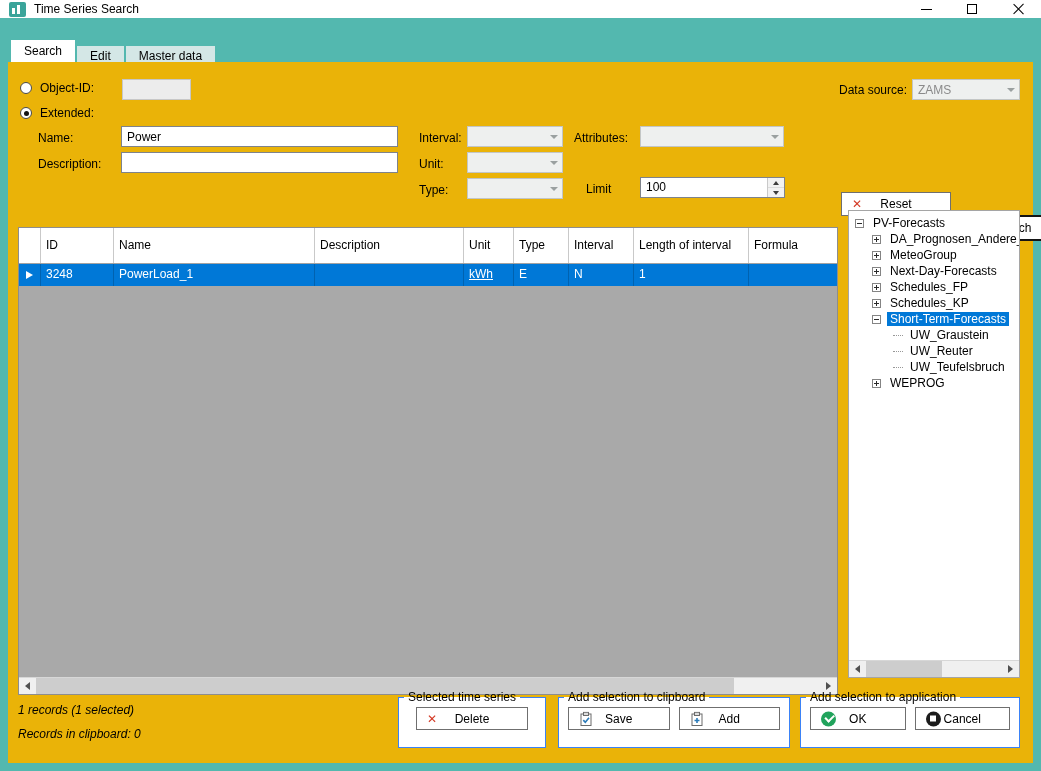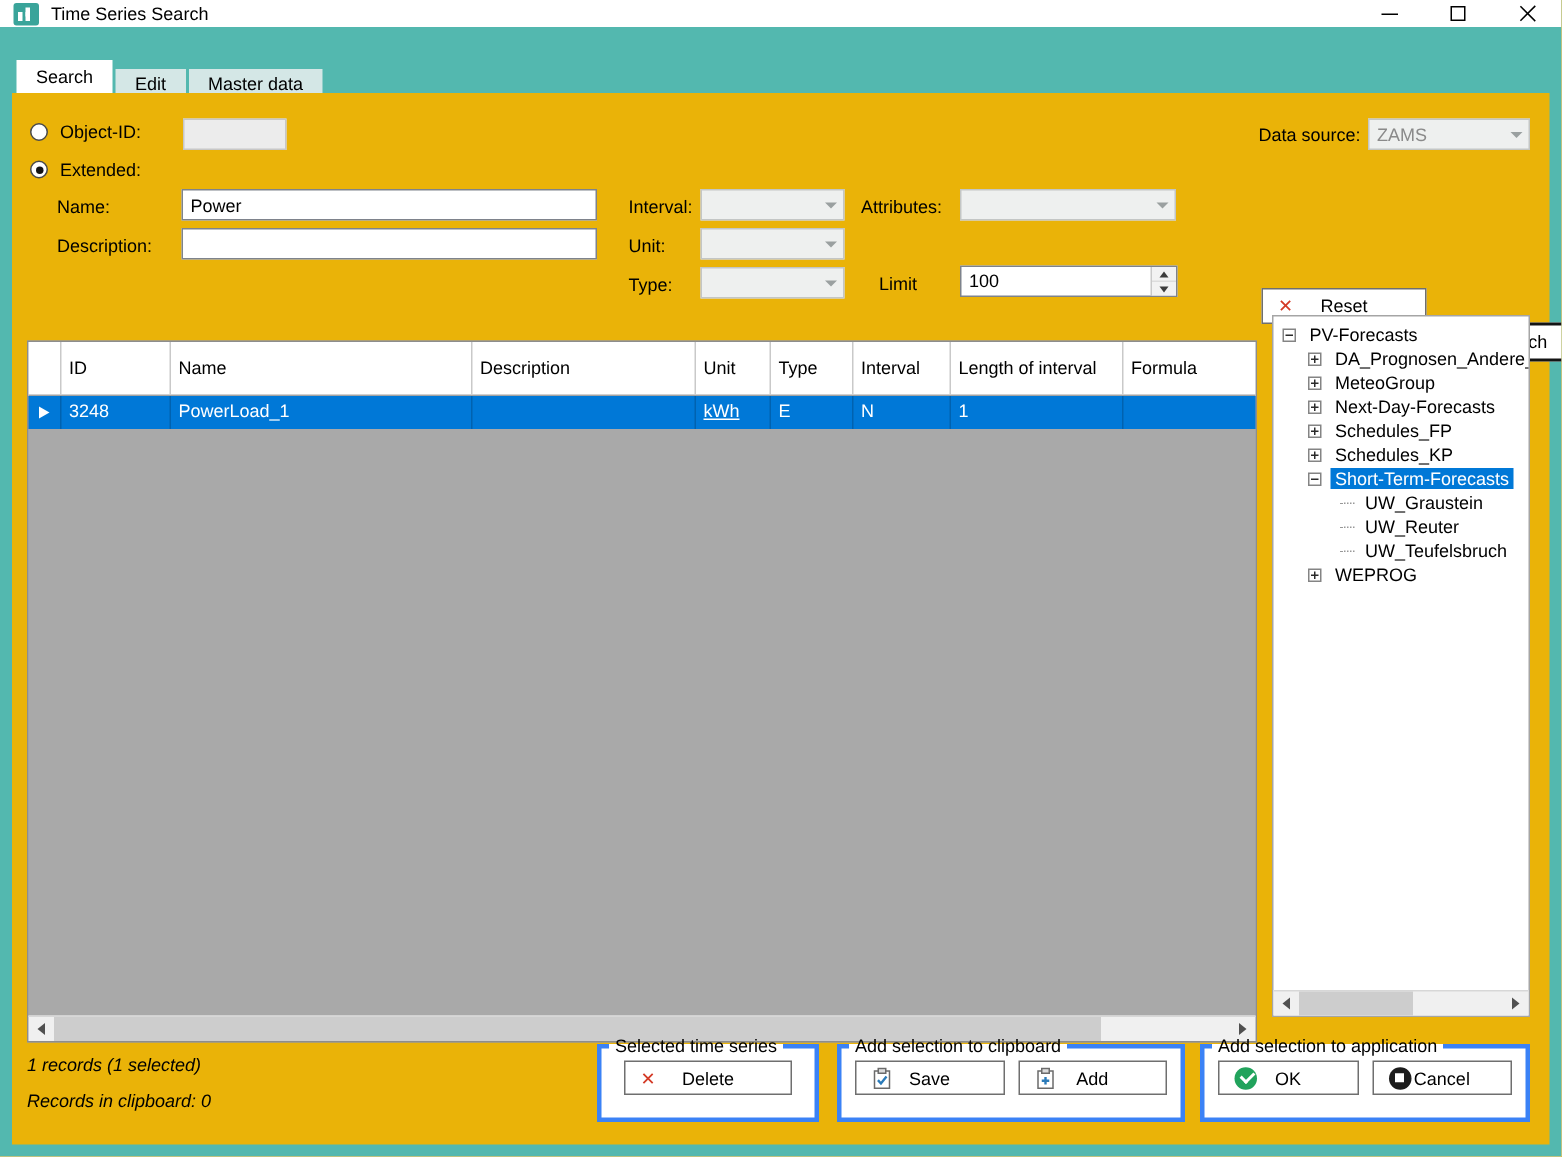--- a/index.html
+++ b/index.html
@@ -87,21 +87,21 @@
   .t-row.lvl2 { padding-left:44px; }
   .expander { width:9px; height:9px; border:1px solid #848484; background:#fff; position:relative; margin-right:6px; flex:none; cursor:pointer; }
   .expander::before { content:""; position:absolute; left:1px; right:1px; top:3px; height:1px; background:#2b2b2b; }
   .expander.plus::after { content:""; position:absolute; top:1px; bottom:1px; left:3px; width:1px; background:#2b2b2b; }
   .dash { width:10px; border-top:1px dotted #989898; margin-right:4px; flex:none; }
   .t-label { padding:0 3px; cursor:default; }
   .t-label.selected { background:#0078d7; color:#fff; }
 
   
   .status-line { font-style:italic; white-space:nowrap; }
-  fieldset.group { border:3px solid #3b82f6; position:absolute; background:#fff; }
+  fieldset.group { border:1px solid #3b82f6; position:absolute; background:#fff; }
   fieldset.group legend { font-size:12px; padding:0 4px; margin-left:5px; white-space:nowrap; }
   .group-buttons { display:flex; gap:9px; padding:3px 9px 0; }
   .group-buttons .btn { flex:1; }
 </style>
 </head>
 <body>
 
 <div class="window">
 
   <div class="titlebar">

